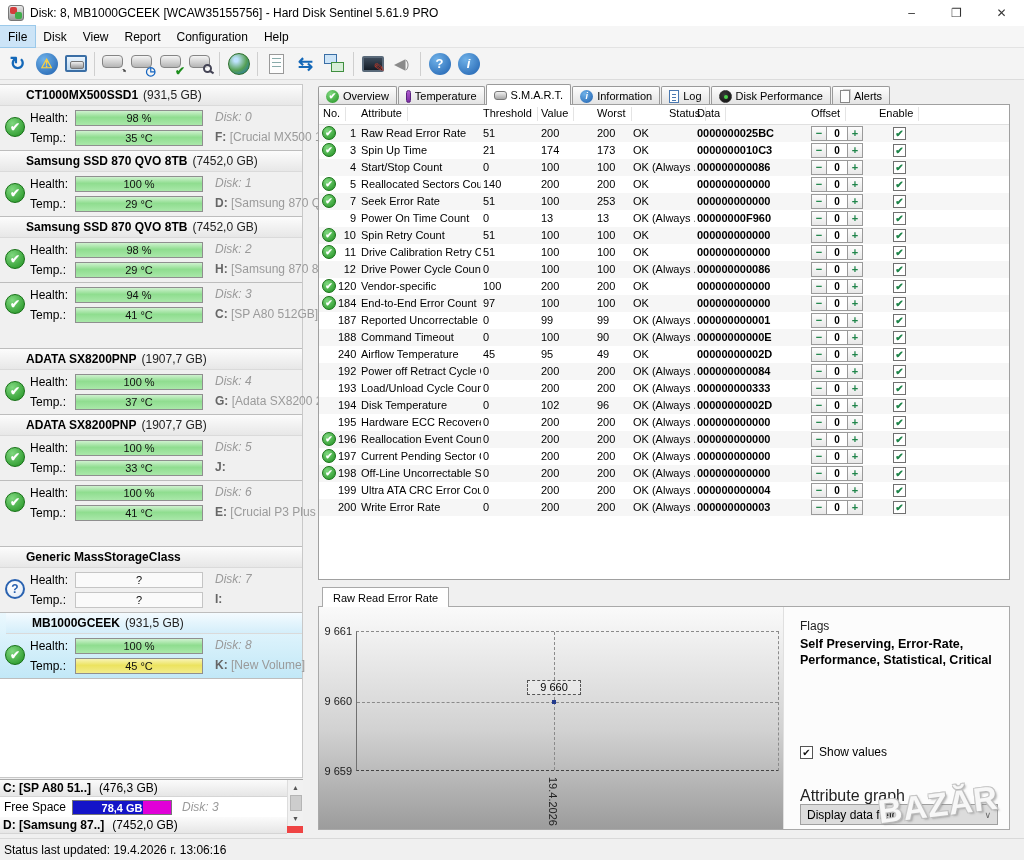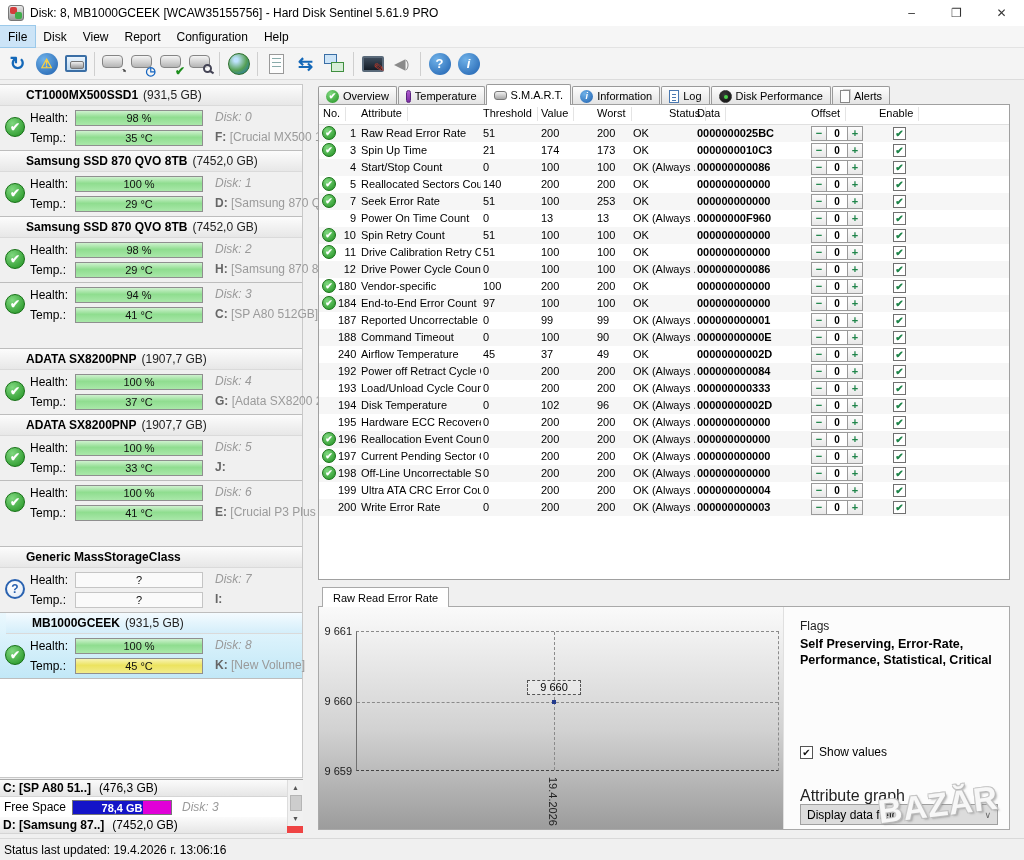--- a/index.html
+++ b/index.html
@@ -618,21 +618,21 @@
     <span class="offs">
       <button class="ob">−</button>
       <span class="oval">0</span>
       <button class="ob">+</button>
     </span>
     <span class="ecb">✔</span>
   </div>
 
   <div class="trow">
     <span class="flagic">✔</span>
-    <span class="c no">180</span>
+    <span class="c no">120</span>
     <span class="c attr">Vendor-specific</span>
     <span class="c thr">100</span>
     <span class="c val">200</span>
     <span class="c wor">200</span>
     <span class="c sta">OK</span>
     <span class="c dat">000000000000</span>
     <span class="offs">
       <button class="ob">−</button>
       <span class="oval">0</span>
       <button class="ob">+</button>
@@ -689,21 +689,21 @@
       <button class="ob">+</button>
     </span>
     <span class="ecb">✔</span>
   </div>
 
   <div class="trow">
 
     <span class="c no">240</span>
     <span class="c attr">Airflow Temperature</span>
     <span class="c thr">45</span>
-    <span class="c val">37</span>
+    <span class="c val">95</span>
     <span class="c wor">49</span>
     <span class="c sta">OK</span>
     <span class="c dat">00000000002D</span>
     <span class="offs">
       <button class="ob">−</button>
       <span class="oval">0</span>
       <button class="ob">+</button>
     </span>
     <span class="ecb">✔</span>
   </div>

